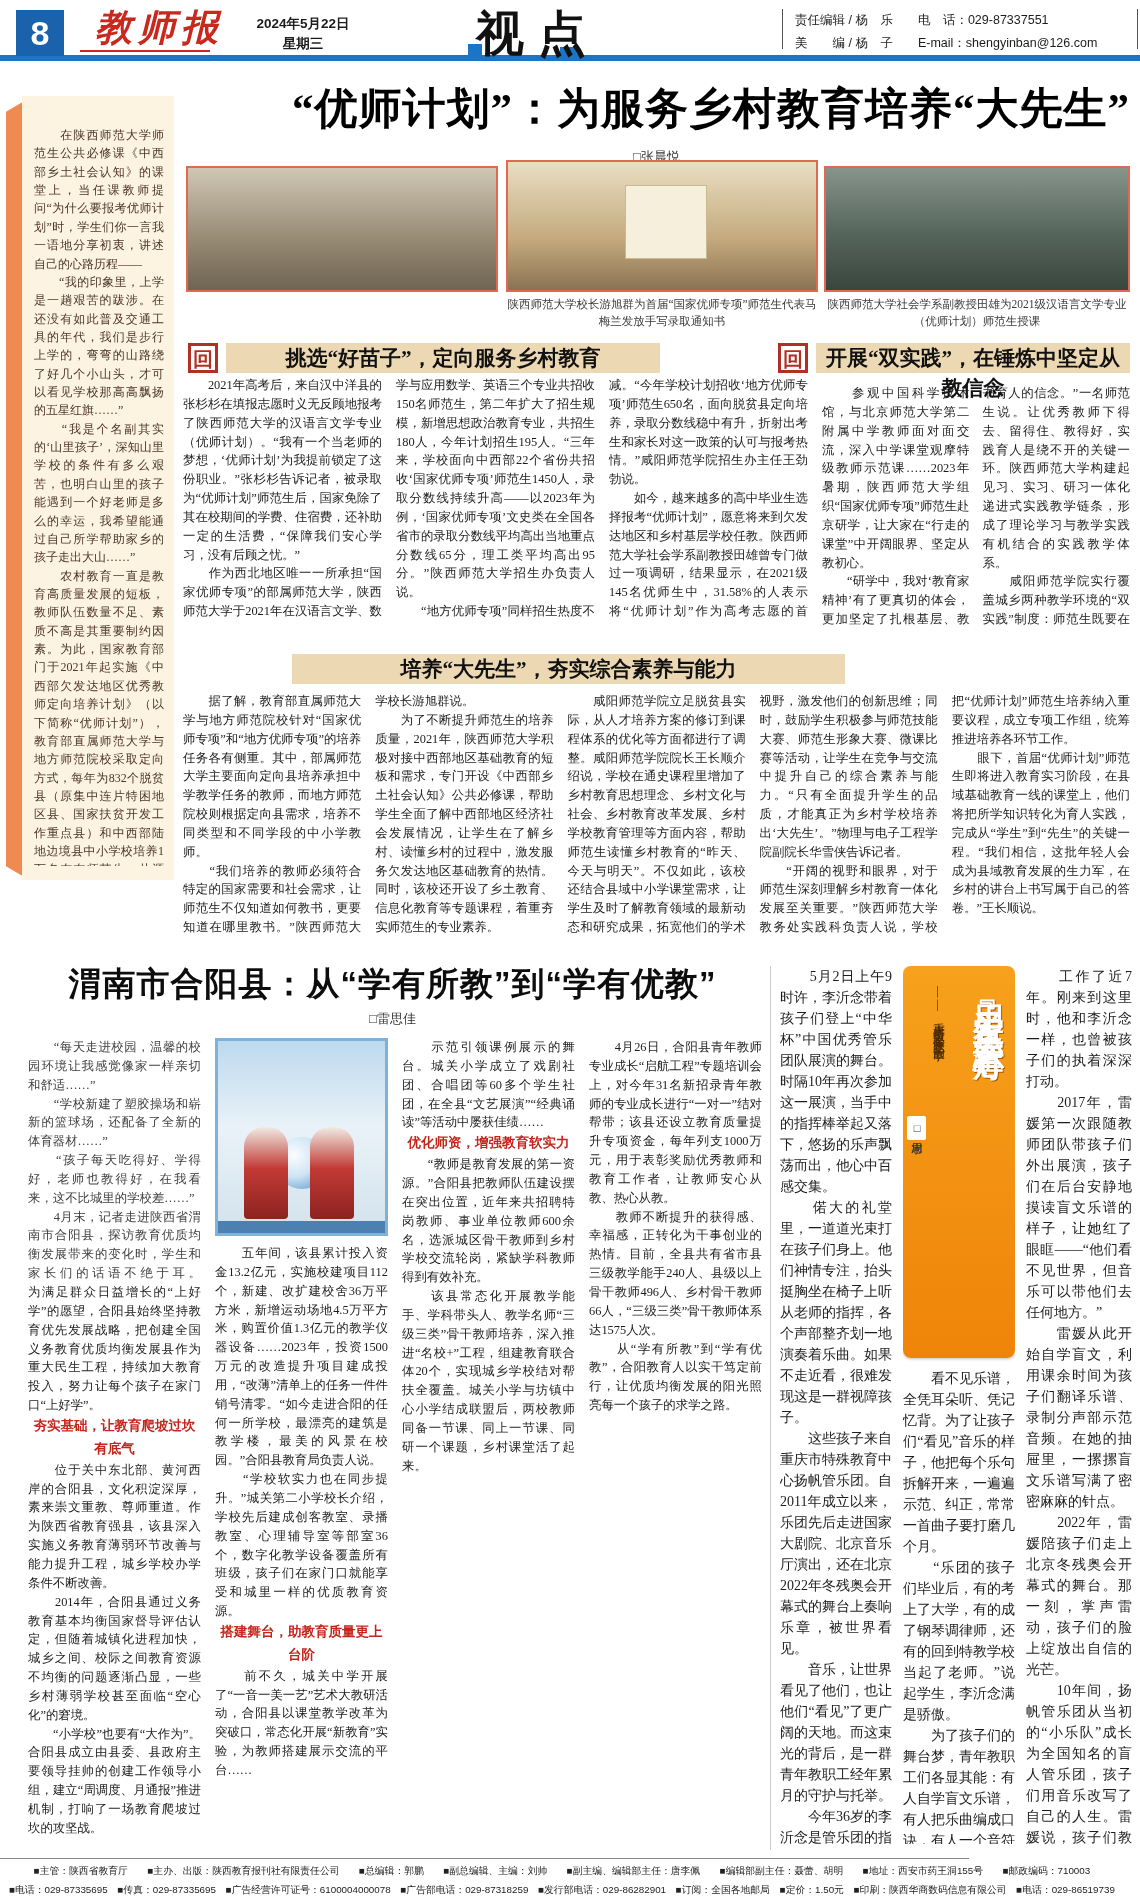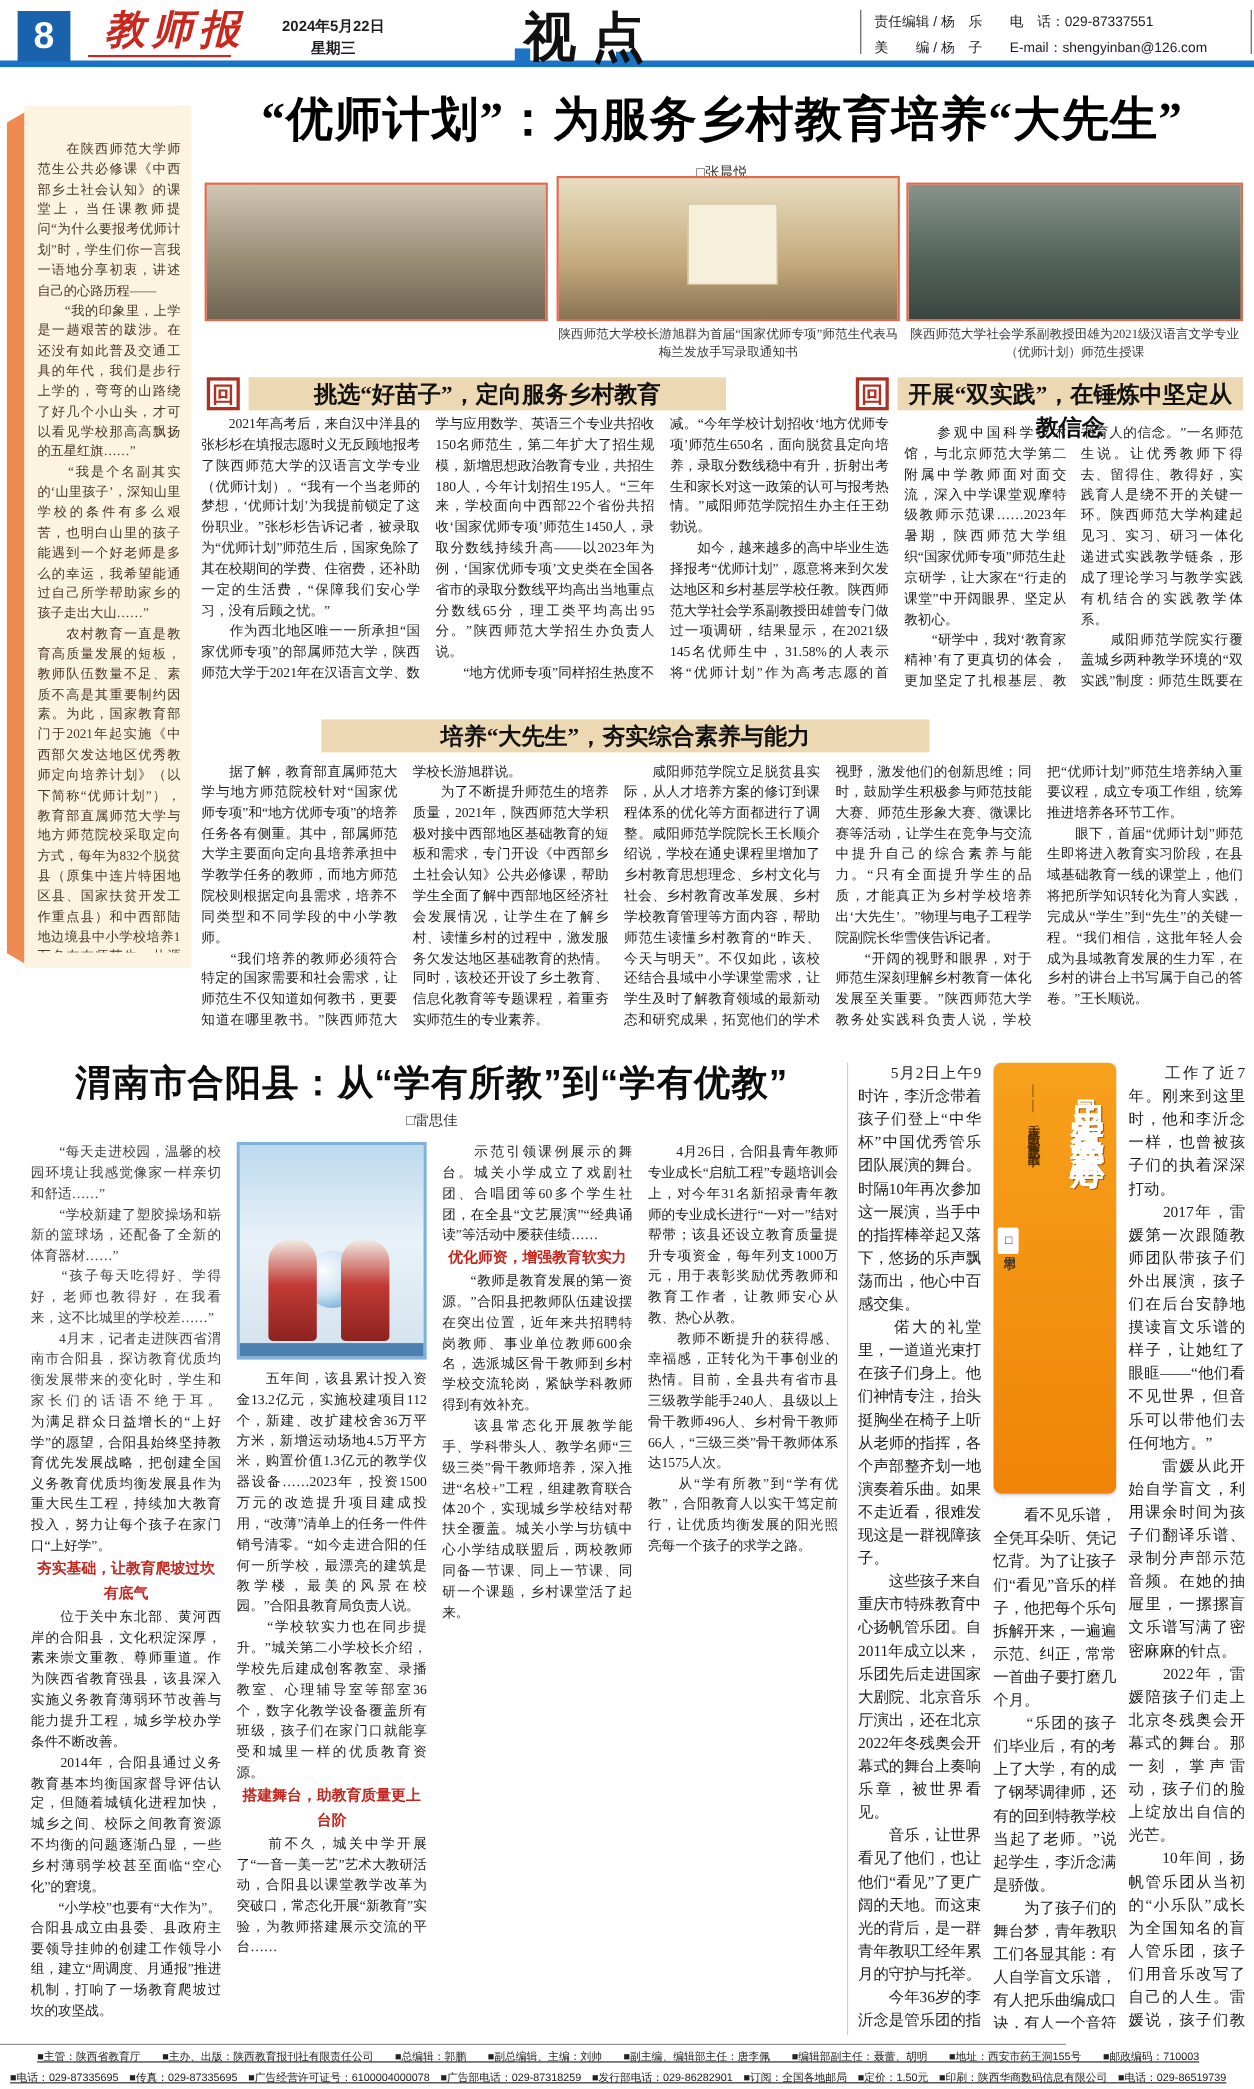--- a/index.html
+++ b/index.html
@@ -29,21 +29,21 @@
            border-right:1px solid #555;padding:0 12px;height:40px;}
 
   
   .sidebar-fold{left:6px;top:100px;width:20px;height:778px;background:#ef8a50;
                 clip-path:polygon(0 1.5%,100% 0,100% 100%,0 98.5%);}
   .sidebar{left:22px;top:96px;width:152px;height:784px;background:#fdf3e1;
            padding:30px 10px 10px 12px;box-sizing:border-box;}
   .sidebar .txt{font-size:12px;line-height:1.53;color:#4b3726;height:740px;}
 
   
-  .headline1{left:183px;top:80px;width:947px;text-align:center;font-size:43px;
+  .headline1{left:183px;top:80px;width:947px;text-align:right;font-size:43px;
              font-weight:900;letter-spacing:1px;color:#000;}
   .byline1{left:183px;top:148px;width:947px;text-align:center;font-size:13px;color:#333;}
   .photo{border:2px solid #e06a4f;box-sizing:border-box;}
   .ph1{left:186px;top:166px;width:312px;height:126px;
        background:linear-gradient(180deg,#cfc6b4 0%,#9a8e77 55%,#6f6452 100%);}
   .ph2{left:506px;top:160px;width:312px;height:132px;
        background:linear-gradient(180deg,#e9dec2 0%,#c4aa7d 60%,#8a7354 100%);}
   .ph2 .cert{position:absolute;left:38%;top:18%;width:26%;height:56%;background:#f6efdc;
        border:1px solid #c9b98f;}
   .ph3{left:824px;top:166px;width:306px;height:126px;
@@ -100,21 +100,21 @@
   .banner .vtitle{position:absolute;right:6px;top:14px;height:370px;writing-mode:vertical-rl;
           font-size:31px;font-weight:900;color:#ffffff;letter-spacing:5px;
           text-shadow:1px 1px 0 #a85a00;}
   .banner .vsub{position:absolute;left:28px;top:20px;height:360px;writing-mode:vertical-rl;
           font-size:11.5px;color:#4a2a00;letter-spacing:2px;}
   .banner .vby{position:absolute;left:4px;top:150px;writing-mode:vertical-rl;background:#fff;
           color:#333;font-size:11px;padding:6px 2px;border-radius:2px;}
 
   
   .footer{left:0;top:1858px;width:969px;height:41px;border-top:1px solid #888;
-          font-family:"Liberation Sans",sans-serif;text-decoration:underline;}
+          font-family:"Liberation Sans",sans-serif;}
   .footline{width:1124px;margin:0 auto;font-size:9.8px;color:#222;line-height:1.9;
             text-align:center;white-space:nowrap;overflow:hidden;}
   .footline:first-child{margin-top:3px;}
 </style>
 </head>
 <body>
 
 <div class="page">
 
   <div class="abs bluebar"></div>

